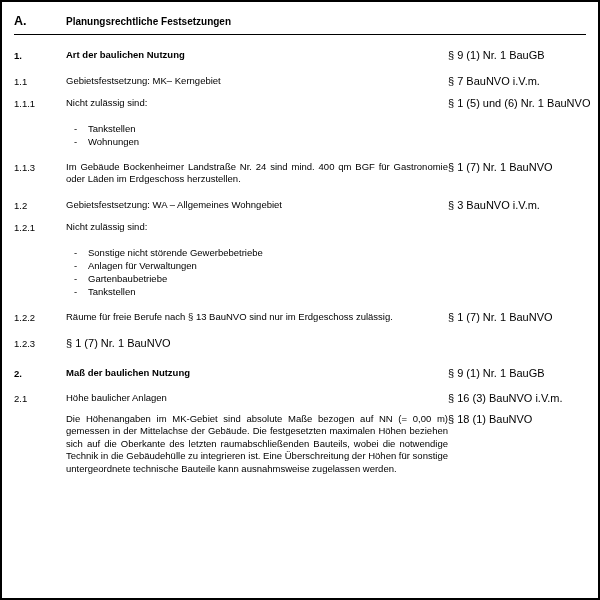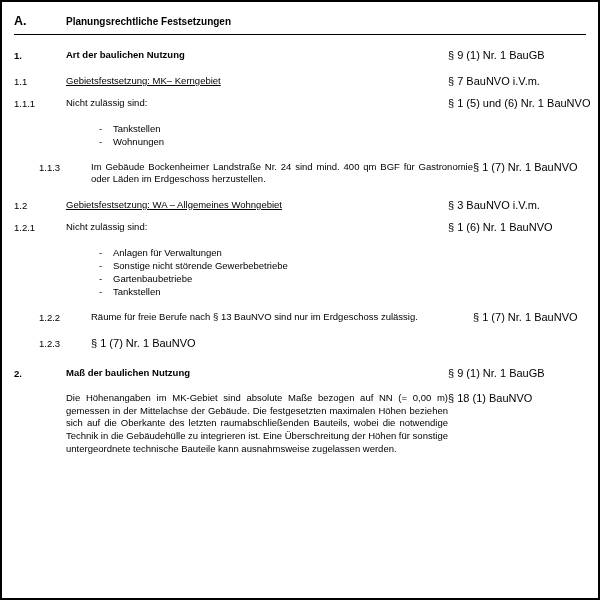--- a/index.html
+++ b/index.html
@@ -65,21 +65,21 @@
     line-height: 12.6px;
     box-sizing: border-box;
     text-align: justify;
   }
   .row .ref {
     flex: 1 1 auto;
     font-size: 11px;
     line-height: 12.5px;
     white-space: nowrap;
   }
-  .u { text-decoration: underline; }
+  .u { }
   .bullets {
     margin: 4px 0 0 0;
     padding: 0;
     list-style: none;
   }
   .bullets li {
     font-size: 9.5px;
     line-height: 13px;
     padding-left: 22px;
     position: relative;
@@ -87,21 +87,21 @@
   .bullets li::before {
     content: "-";
     position: absolute;
     left: 8px;
     top: 0;
   }
   .para-block .ref {
     padding-top: 0;
   }
   .row.tight { margin-bottom: 7px; }
-  .row.loose { margin-bottom: 13px; margin-left: 25px; }
+  .row.loose { margin-bottom: 13px; }
   .sect-head .num, .sect-head .body { font-weight: bold; }
 </style>
 </head>
 <body>
 
 <div class="page">
 
   <div class="doc-title">
     <div class="num">A.</div>
     <div class="txt">Planungsrechtliche Festsetzungen</div>
@@ -146,28 +146,27 @@
 
     <div class="row" style="margin-top:8px;">
       <div class="num">1.2</div>
       <div class="body"><span class="u">Gebietsfestsetzung: WA  – Allgemeines Wohngebiet</span></div>
       <div class="ref">§ 3 BauNVO i.V.m.</div>
     </div>
 
     <div class="row tight">
       <div class="num">1.2.1</div>
       <div class="body">Nicht zulässig sind:</div>
-      <div class="ref">§ 1 (6) Nr. 1 BauNVO</div>
     </div>
     <div class="row loose">
       <div class="num"></div>
       <div class="body">
         <ul class="bullets">
+          <li>Sonstige nicht störende Gewerbebetriebe</li>
           <li>Anlagen für Verwaltungen</li>
-          <li>Sonstige nicht störende Gewerbebetriebe</li>
           <li>Gartenbaubetriebe</li>
           <li>Tankstellen</li>
         </ul>
       </div>
       <div class="ref"></div>
     </div>
 
     <div class="row loose">
       <div class="num">1.2.2</div>
       <div class="body">Räume für freie Berufe nach § 13 BauNVO sind nur im Erdgeschoss zulässig.</div>
@@ -178,20 +177,25 @@
       <div class="num">1.2.3</div>
       <div class="ref">§ 1 (7) Nr. 1 BauNVO</div>
     </div>
 
     <div class="row sect-head" style="margin-top:16px; margin-bottom:12px;">
       <div class="num">2.</div>
       <div class="body">Maß der baulichen Nutzung</div>
       <div class="ref">§ 9 (1) Nr. 1 BauGB</div>
     </div>
 
+    <div class="row tight">
+      <div class="num">2.1</div>
+      <div class="body"><span class="u">Höhe baulicher Anlagen</span></div>
+      <div class="ref">§ 16 (3) BauNVO i.V.m.</div>
+    </div>
 
     <div class="row para-block" style="margin-top:2px;">
       <div class="num"></div>
       <div class="body">Die Höhenangaben im MK-Gebiet sind absolute Maße bezogen auf NN (= 0,00 m) gemessen in der Mittelachse der Gebäude. Die festgesetzten maximalen Höhen beziehen sich auf die Oberkante des letzten raumabschließenden Bauteils, wobei die notwendige Technik in die Gebäudehülle zu integrieren ist. Eine Überschreitung der Höhen für sonstige untergeordnete technische Bauteile kann ausnahmsweise zugelassen werden.</div>
       <div class="ref">§ 18 (1) BauNVO</div>
     </div>
 
   </div>
 </div>
 

